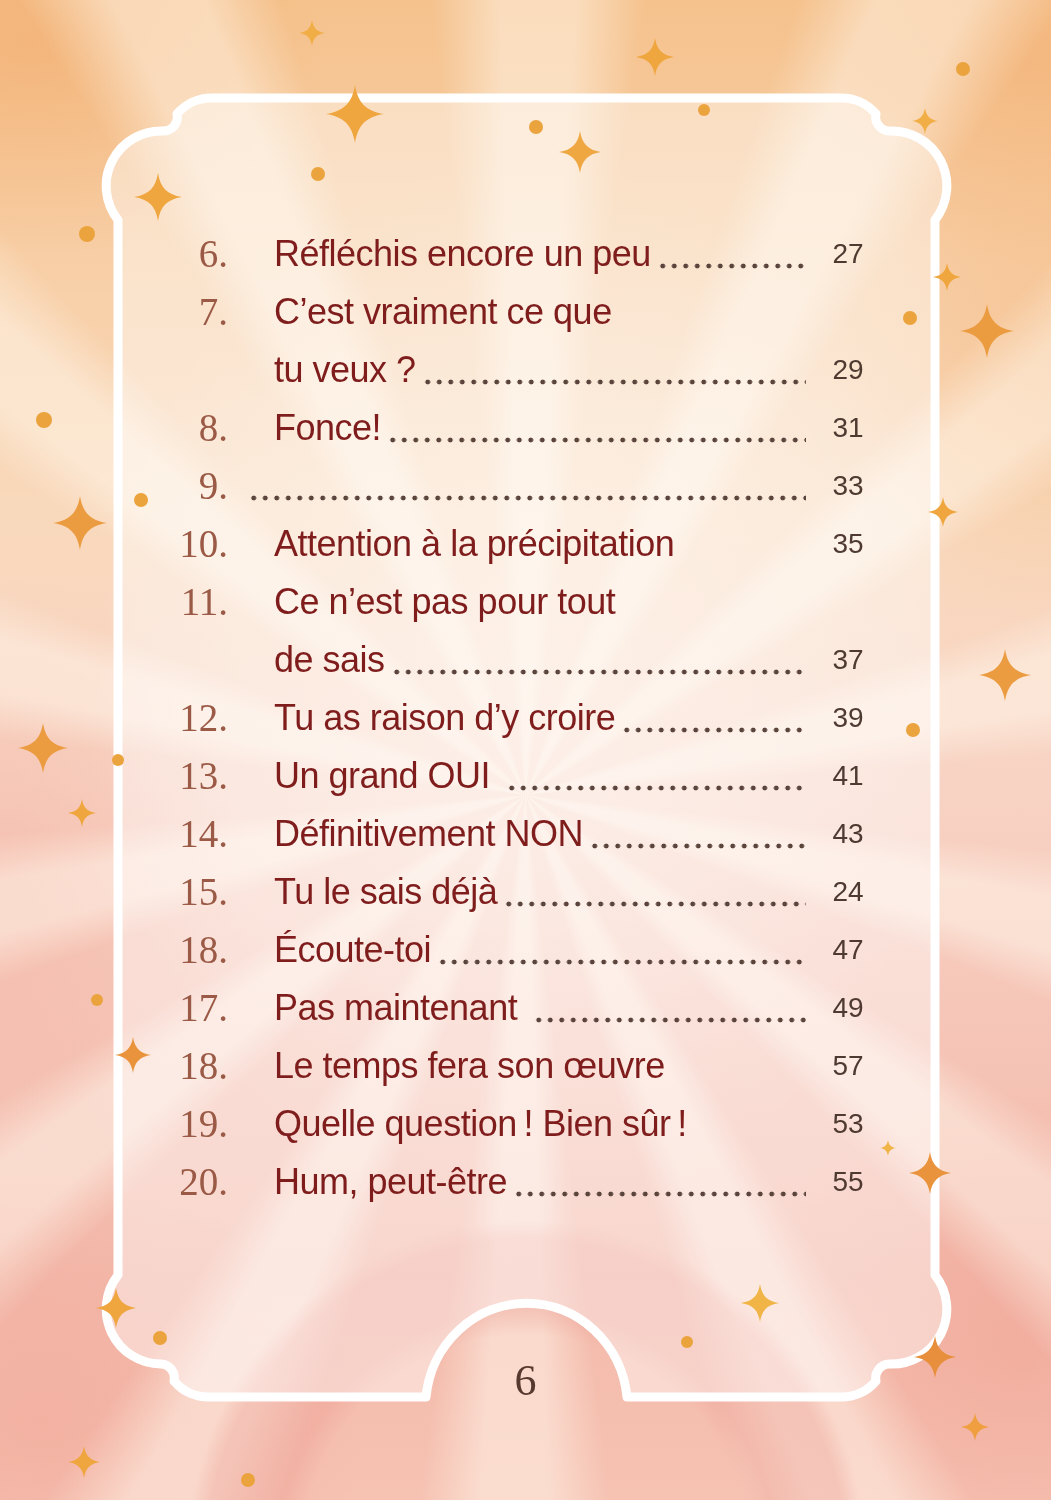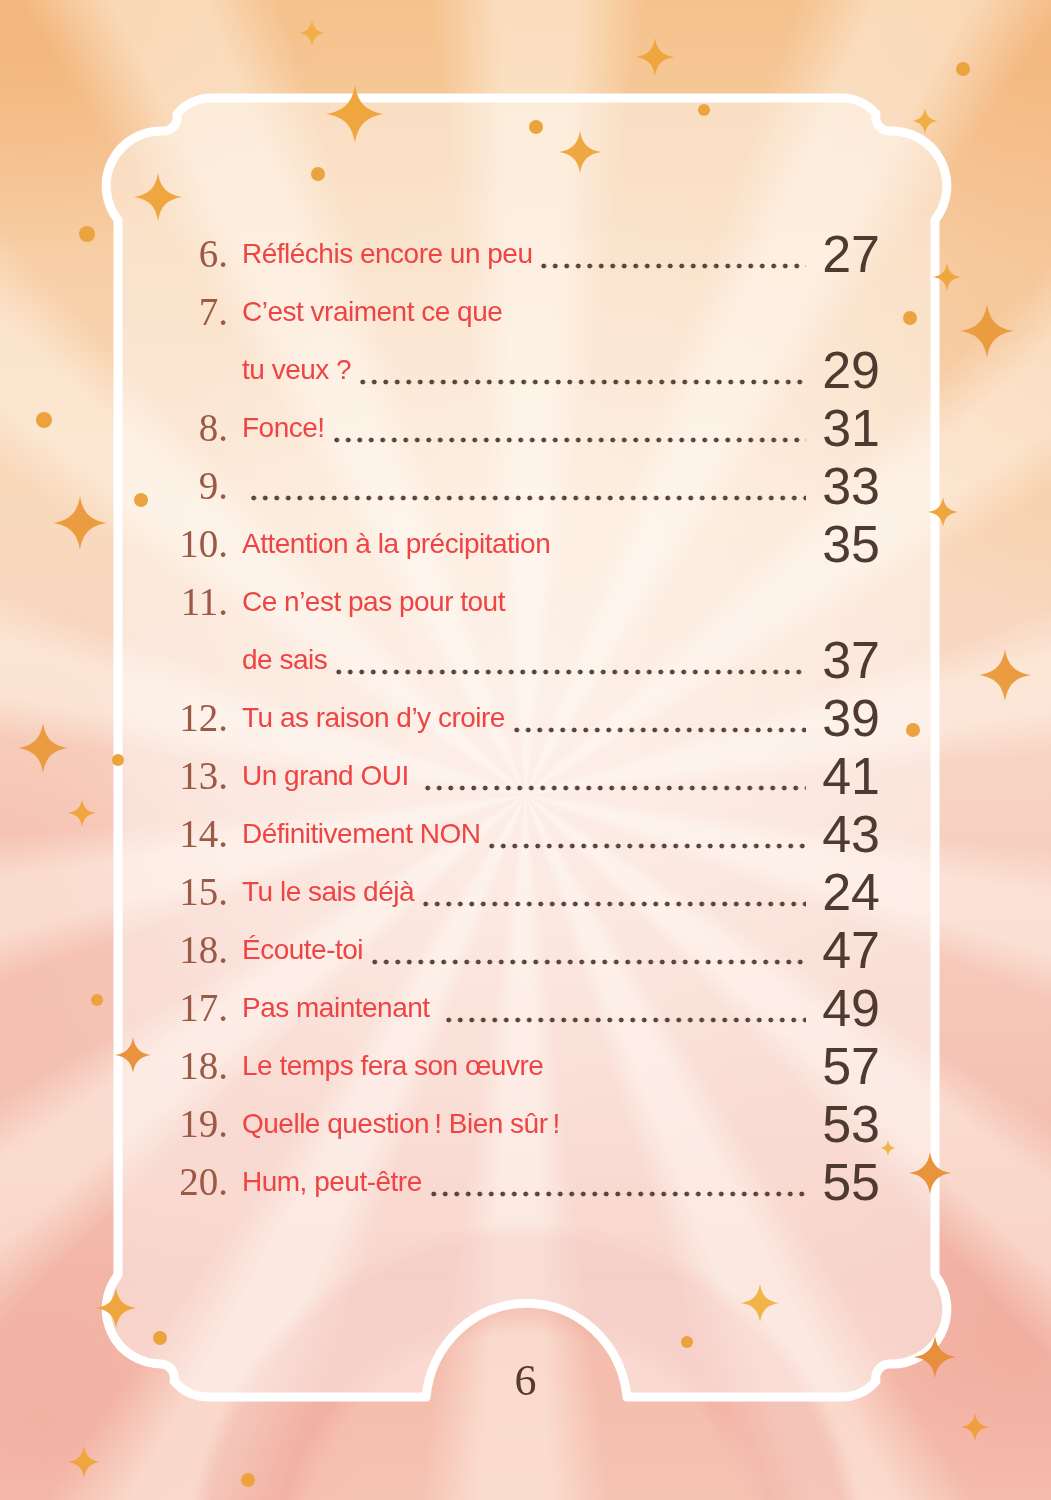--- a/index.html
+++ b/index.html
@@ -40,38 +40,39 @@
     width: 60px;
     margin-right: 14px;
     text-align: right;
     font-family: "Liberation Serif", serif;
     font-size: 39px;
     color: #9a5a46;
   }
   .title {
     flex: 0 1 auto;
     min-width: 0;
-    font-size: 28px;
+    font-size: 36px;
     letter-spacing: -0.5px;
-    color: #ef4444;
+    color: #7f1d1d;
+    margin-left: 32px;
   }
   .dots {
     flex: 1 1 auto;
     min-width: 0;
     height: 6px;
     align-self: flex-end;
     margin: 0 10px 14px 6px;
     background: radial-gradient(circle, #5a443b 2.2px, rgba(0,0,0,0) 2.7px) left center / 11.5px 6px repeat-x;
   }
   .dots.nodot { background: none; }
   .pg {
     flex: none;
     width: 64px;
-    text-align: right;
-    font-size: 52px;
+    text-align: center;
+    font-size: 28px;
     color: #4e3a31;
   }
   .folio {
     position: absolute;
     left: 0;
     right: 0;
     top: 1352px;
     text-align: center;
     font-family: "Liberation Serif", serif;
     font-size: 44px;

